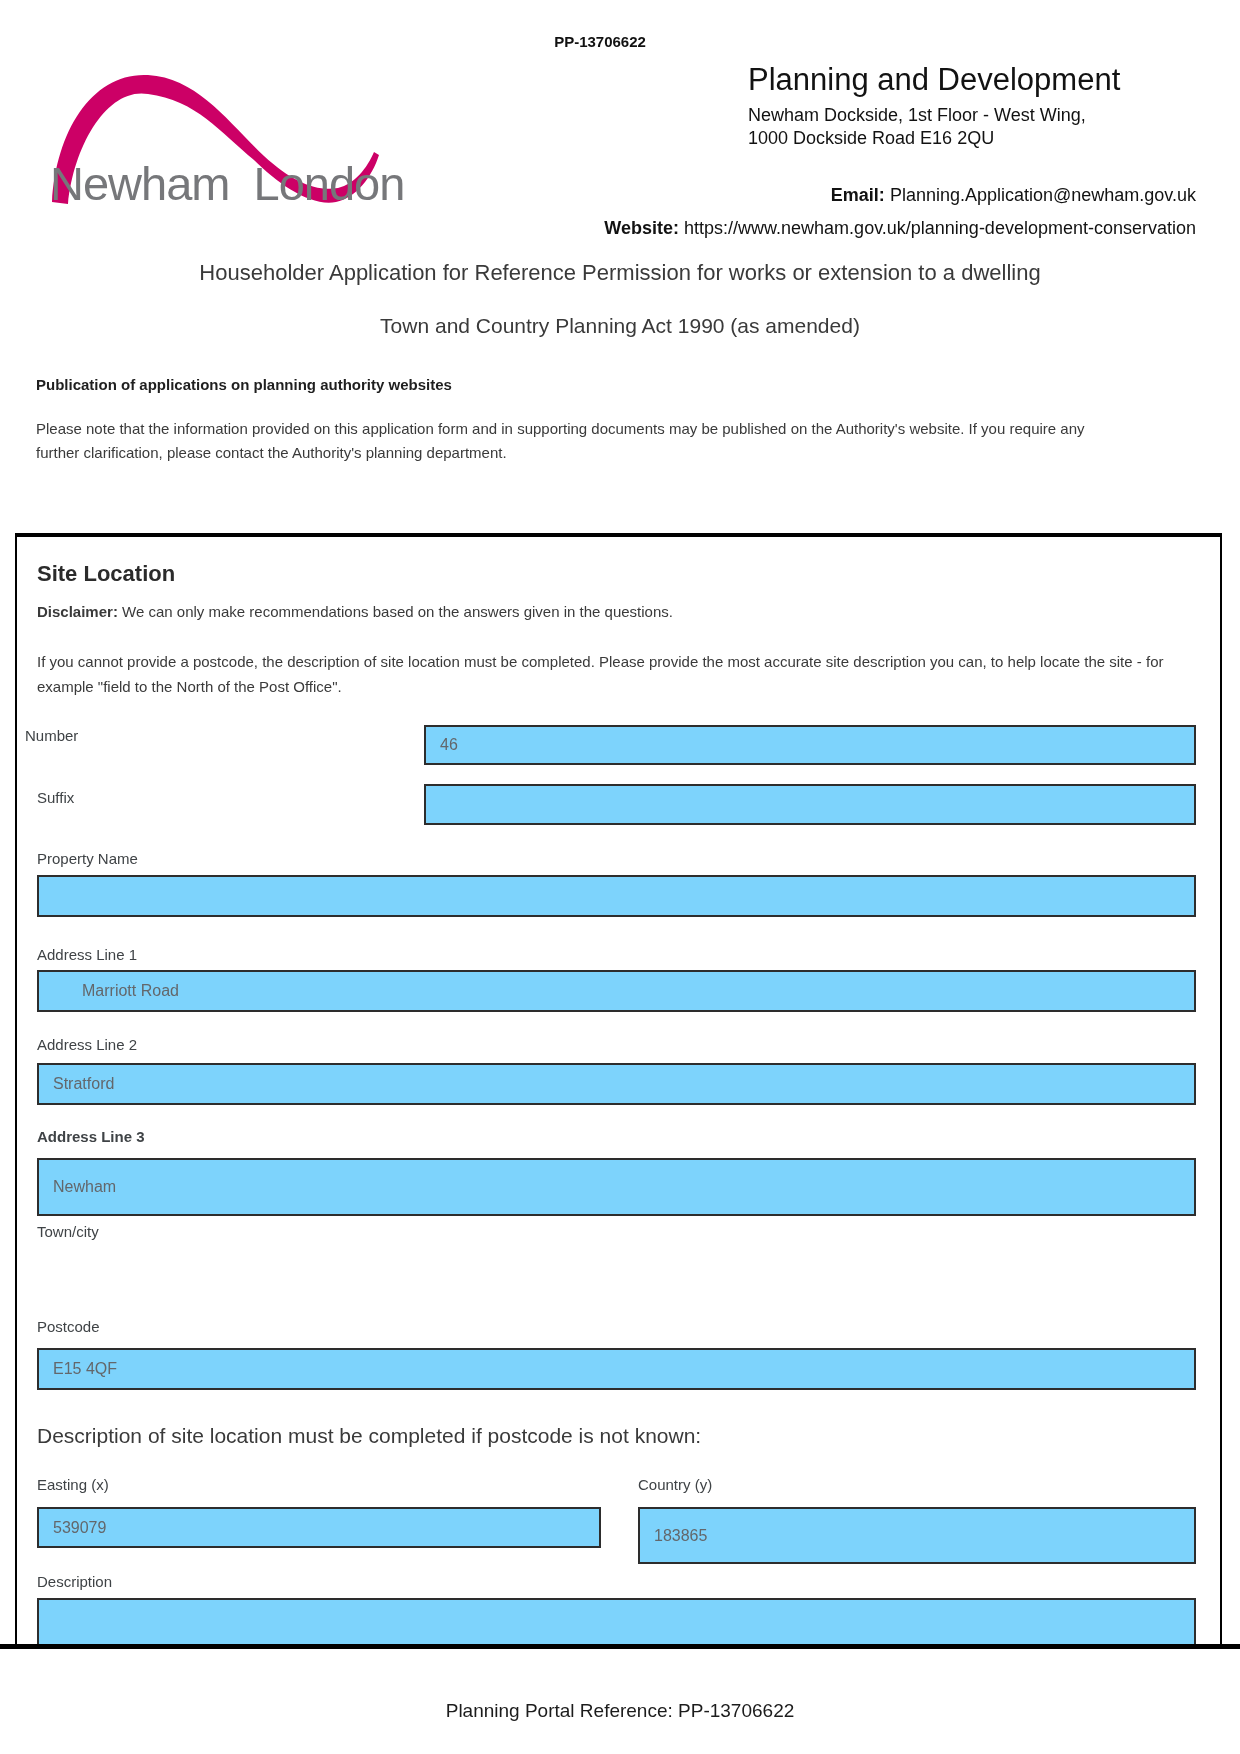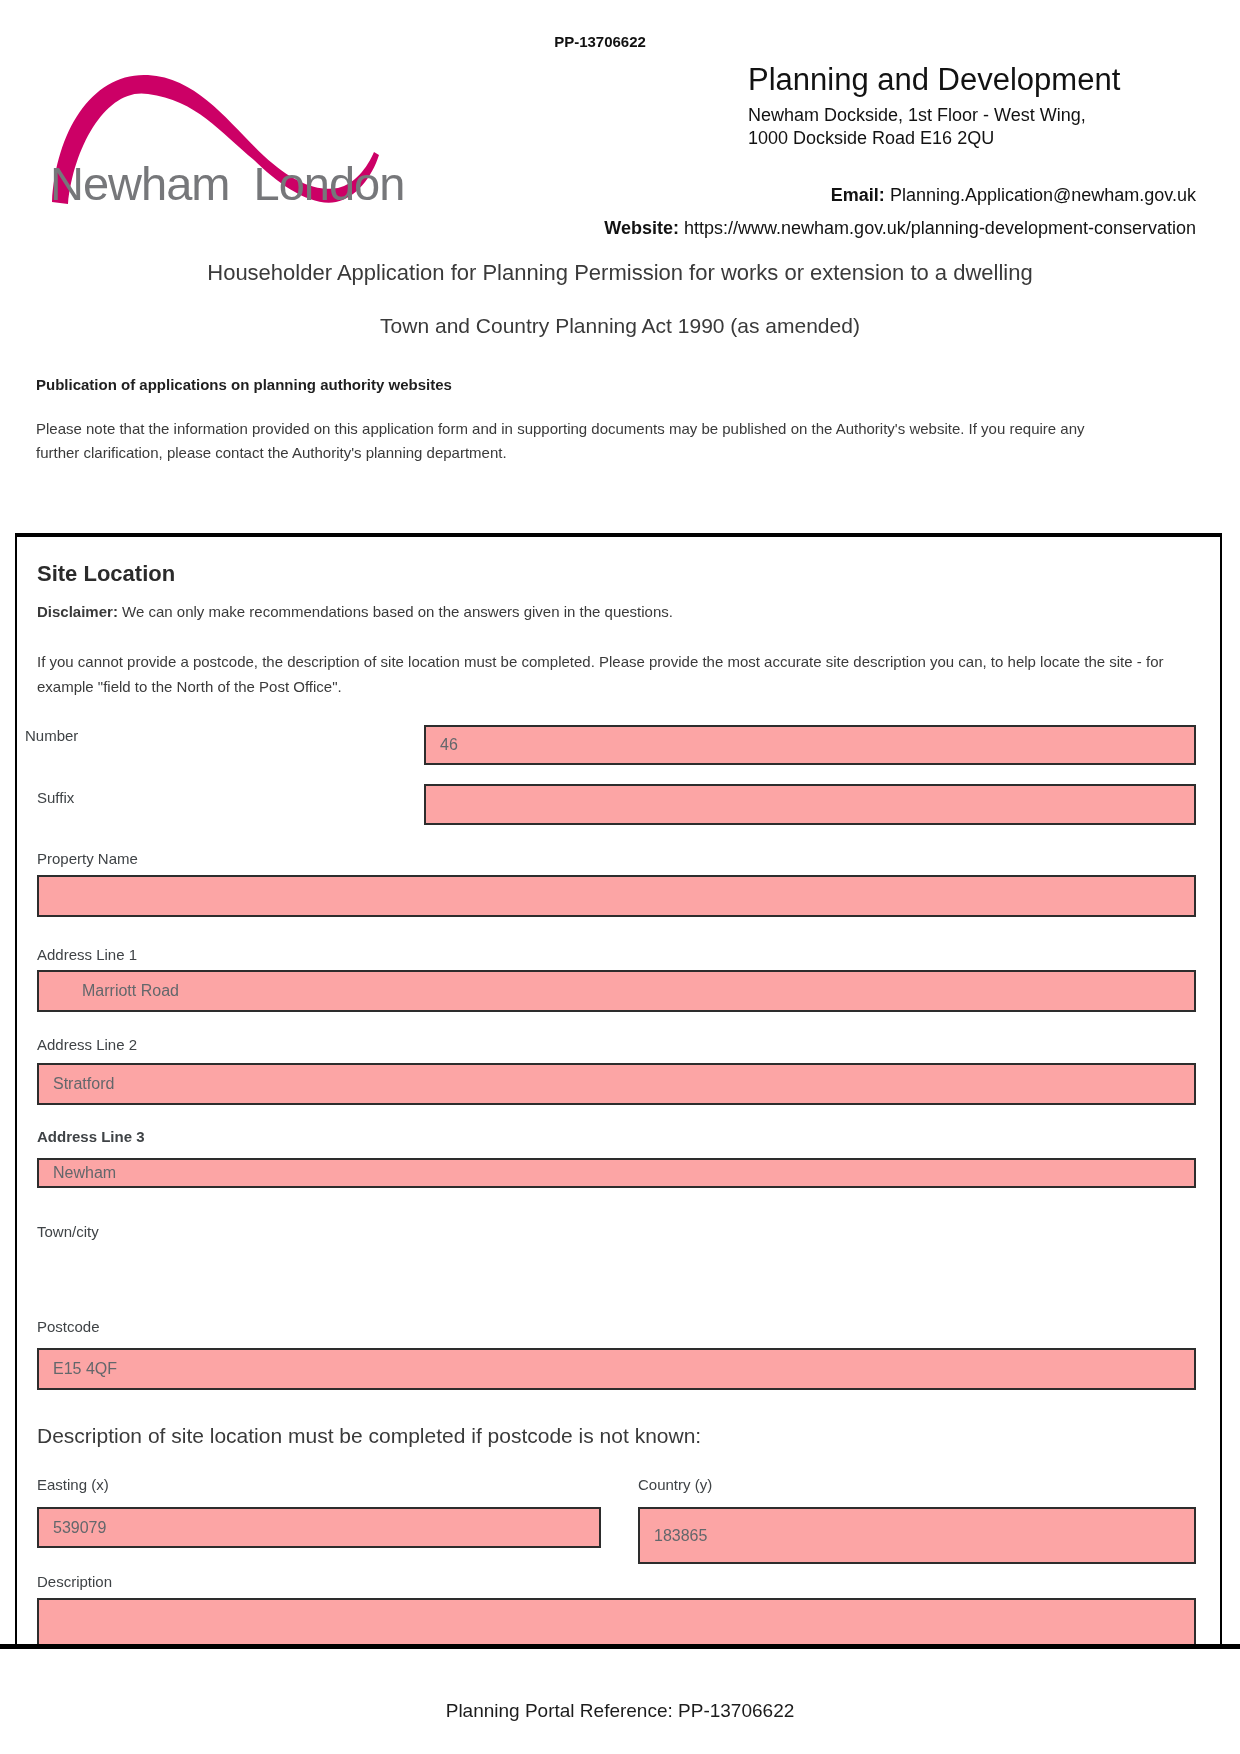--- a/index.html
+++ b/index.html
@@ -35,31 +35,31 @@
   
   #sl-box { position:absolute; left:15px; top:533px; width:1207px; height:1113px;
             border:2px solid #000; border-top-width:4px; background:#fff;
             box-sizing:border-box; overflow:hidden; }
   .sl-head  { position:absolute; left:20px; top:24px; font-size:22px; font-weight:bold; color:#2b2b2b; }
   .sl-disc  { position:absolute; left:20px; top:66px; font-size:15px; color:#3a3a3a; }
   .sl-intro { position:absolute; left:20px; top:112px; width:1145px; font-size:15px;
               line-height:25px; color:#3a3a3a; }
 
   .f-label { position:absolute; font-size:15px; color:#3f4346; white-space:nowrap; }
-  .f-input { position:absolute; box-sizing:border-box; border:2px solid #2d2d2d; background:#fca5a5;
+  .f-input { position:absolute; box-sizing:border-box; border:2px solid #2d2d2d; background:#7dd3fc;
              font-size:16px; color:#63676b; padding:0 14px; font-family:inherit; outline:none; }
   textarea.f-input { resize:none; padding-top:8px; }
 
   
   #lbl-number   { left:8px; top:190px; }   #in-number   { left:407px; top:188px; width:772px; height:40px; }
   #lbl-suffix   { left:20px; top:252px; }   #in-suffix   { left:407px; top:247px; width:772px; height:41px; }
   #lbl-property { left:20px; top:313px; }   #in-property { left:20px;  top:338px; width:1159px; height:42px; }
   #lbl-addr1    { left:20px; top:409px; }   #in-addr1    { left:20px;  top:433px; width:1159px; height:42px;padding-left:43px; }
   #lbl-addr2    { left:20px; top:499px; }   #in-addr2    { left:20px;  top:526px; width:1159px; height:42px; }
-  #lbl-addr3    { left:20px; top:591px;font-weight:bold; }   #in-addr3    { left:20px;  top:621px; width:1159px; height:30px; }
+  #lbl-addr3    { left:20px; top:591px;font-weight:bold; }   #in-addr3    { left:20px;  top:621px; width:1159px; height:58px; }
   #lbl-town     { left:20px; top:686px; }   #in-town     { left:20px;  top:715px; width:1159px; height:43px; }
   #lbl-postcode { left:20px; top:781px; }   #in-postcode { left:20px;  top:811px; width:1159px; height:42px; }
   #desc-head    { position:absolute; left:20px; top:887px; font-size:21px; color:#3a3a3a; }
   #lbl-easting  { left:20px;  top:939px; }  #in-easting  { left:20px;  top:970px; width:564px; height:41px; }
   #lbl-northing { left:621px; top:939px; }  #in-northing { left:621px; top:970px; width:558px; height:57px; }
   #lbl-desc     { left:20px; top:1036px; }  #in-desc     { left:20px;  top:1061px; width:1159px; height:60px; }
 
   #divider { position:absolute; left:0; top:1644px; width:1240px; height:5px; background:#000; }
   #footer  { position:absolute; left:0; top:1700px; width:1240px; text-align:center;
              font-size:19px; color:#1c1c1c; }
@@ -95,21 +95,21 @@
   </div>
   <div id="hdr-email">
     <span class="b">Email:</span>
     <span>Planning.Application@newham.gov.uk</span>
   </div>
   <div id="hdr-web">
     <span class="b">Website:</span>
     <span>https://www.newham.gov.uk/planning-development-conservation</span>
   </div>
 
-  <div id="doc-title">Householder Application for Planning Permission for works or extension to a dwelling</div>
+  <div id="doc-title">Householder Application for Reference Permission for works or extension to a dwelling</div>
   <div id="doc-subtitle">Town and Country Planning Act 1990 (as amended)</div>
   <div id="pub-head">Publication of applications on planning authority websites</div>
   <div id="pub-text">Please note that the information provided on this application form and in supporting documents may be published on the Authority's website. If you require any further clarification, please contact the Authority's planning department.</div>
 
   <div id="sl-box">
     <div class="sl-head">Site Location</div>
     <div class="sl-disc">
       <span class="b">Disclaimer:</span><span> We can only make recommendations based on the answers given in the questions.</span>
     </div>
     <div class="sl-intro">If you cannot provide a postcode, the description of site location must be completed. Please provide the most accurate site description you can, to help locate the site - for example "field to the North of the Post Office".</div>

